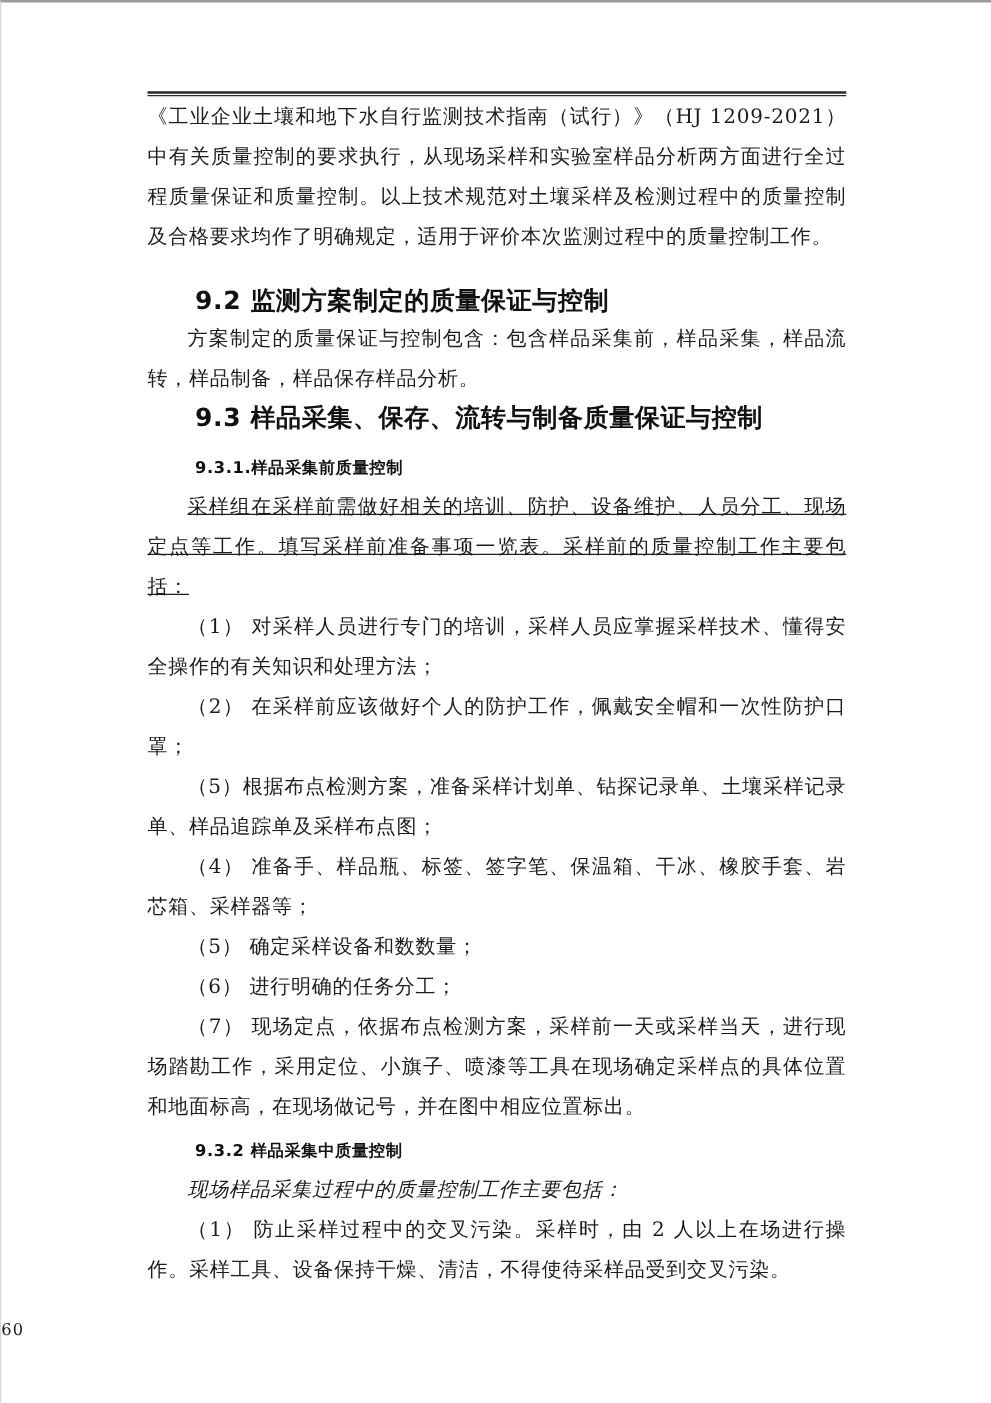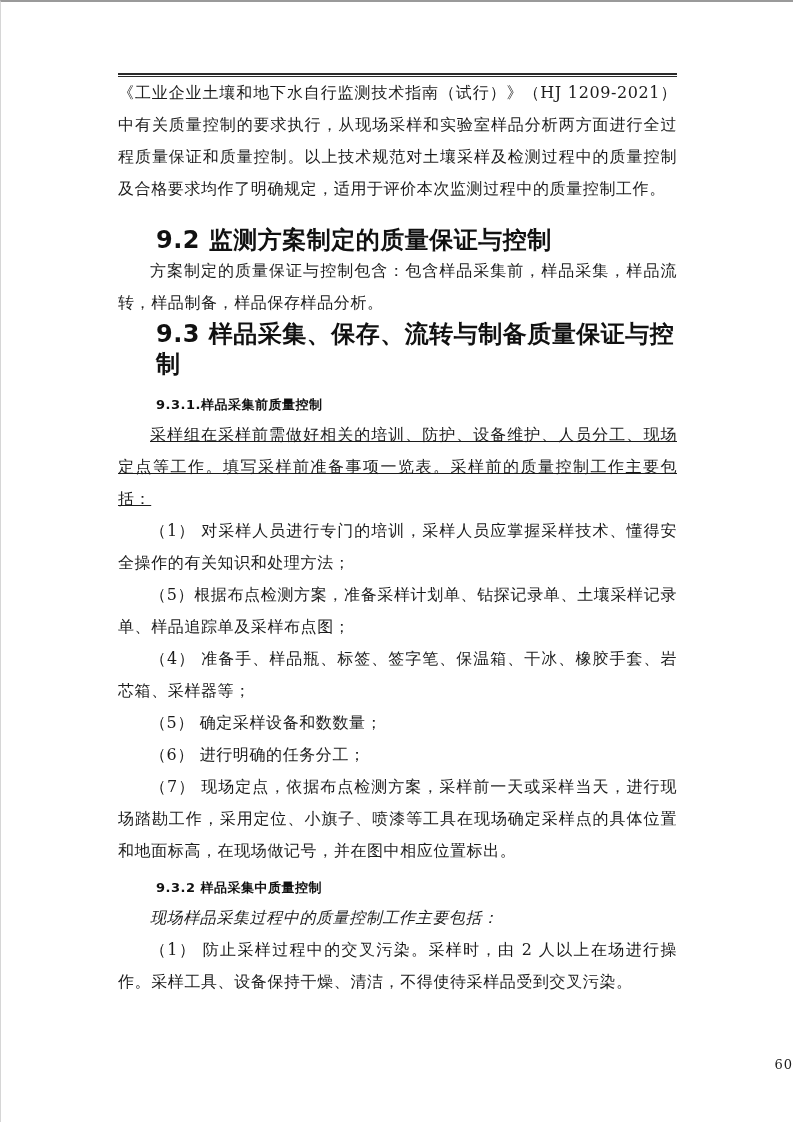--- a/index.html
+++ b/index.html
@@ -41,37 +41,37 @@
   }
   p.indent { text-indent: 32px; }
   .h-major, .h-minor {
     margin: 0;
     font-family: "DejaVu Sans", "Liberation Sans", sans-serif;
     font-weight: bold;
     color: #111111;
     padding-left: 38px;
     letter-spacing: 0.5px;
   }
-  .h-major { font-size: 24px; line-height: 30px; }
+  .h-major { font-size: 20px; line-height: 30px; }
   .h-minor { font-size: 13px; line-height: 28px; }
   .mt-intro { margin-top: 10px; }
   .mt-h92   { margin-top: 20px; }
   .mt-p92   { margin-top: 12px; }
   .mt-h93   { }
   .mt-h931  { margin-top: 12px; }
   .mt-p931  { margin-top: 8px; text-decoration: underline; }
   .mt-list  { margin-top: 8px; }
   .mt-h932  { margin-top: 7px; }
   .mt-p932  { margin-top: 7px; font-style: italic; }
   .footer-pagenum {
     position: absolute;
     left: 0;
     right: 0;
     bottom: 50px;
-    text-align: right;
+    text-align: left;
     font-size: 13px;
     letter-spacing: 1px;
     color: #1c1c1c;
   }
 </style>
 </head>
 <body>
 
 <div class="page">
   <div class="content">
@@ -84,20 +84,21 @@
 
     <p class="body indent mt-p92">方案制定的质量保证与控制包含：包含样品采集前，样品采集，样品流转，样品制备，样品保存样品分析。</p>
 
     <h2 class="h-major mt-h93">9.3 样品采集、保存、流转与制备质量保证与控制</h2>
 
     <h3 class="h-minor mt-h931">9.3.1.样品采集前质量控制</h3>
 
     <p class="body indent mt-p931">采样组在采样前需做好相关的培训、防护、设备维护、人员分工、现场定点等工作。填写采样前准备事项一览表。采样前的质量控制工作主要包括：</p>
 
     <p class="body indent mt-list">（1） 对采样人员进行专门的培训，采样人员应掌握采样技术、懂得安全操作的有关知识和处理方法；</p>
+    <p class="body indent">（2） 在采样前应该做好个人的防护工作，佩戴安全帽和一次性防护口罩；</p>
     <p class="body indent">（5）根据布点检测方案，准备采样计划单、钻探记录单、土壤采样记录单、样品追踪单及采样布点图；</p>
     <p class="body indent">（4） 准备手、样品瓶、标签、签字笔、保温箱、干冰、橡胶手套、岩芯箱、采样器等；</p>
     <p class="body indent">（5） 确定采样设备和数数量；</p>
     <p class="body indent">（6） 进行明确的任务分工；</p>
     <p class="body indent">（7） 现场定点，依据布点检测方案，采样前一天或采样当天，进行现场踏勘工作，采用定位、小旗子、喷漆等工具在现场确定采样点的具体位置和地面标高，在现场做记号，并在图中相应位置标出。</p>
 
     <h3 class="h-minor mt-h932">9.3.2 样品采集中质量控制</h3>
 
     <p class="body indent mt-p932">现场样品采集过程中的质量控制工作主要包括：</p>
 

